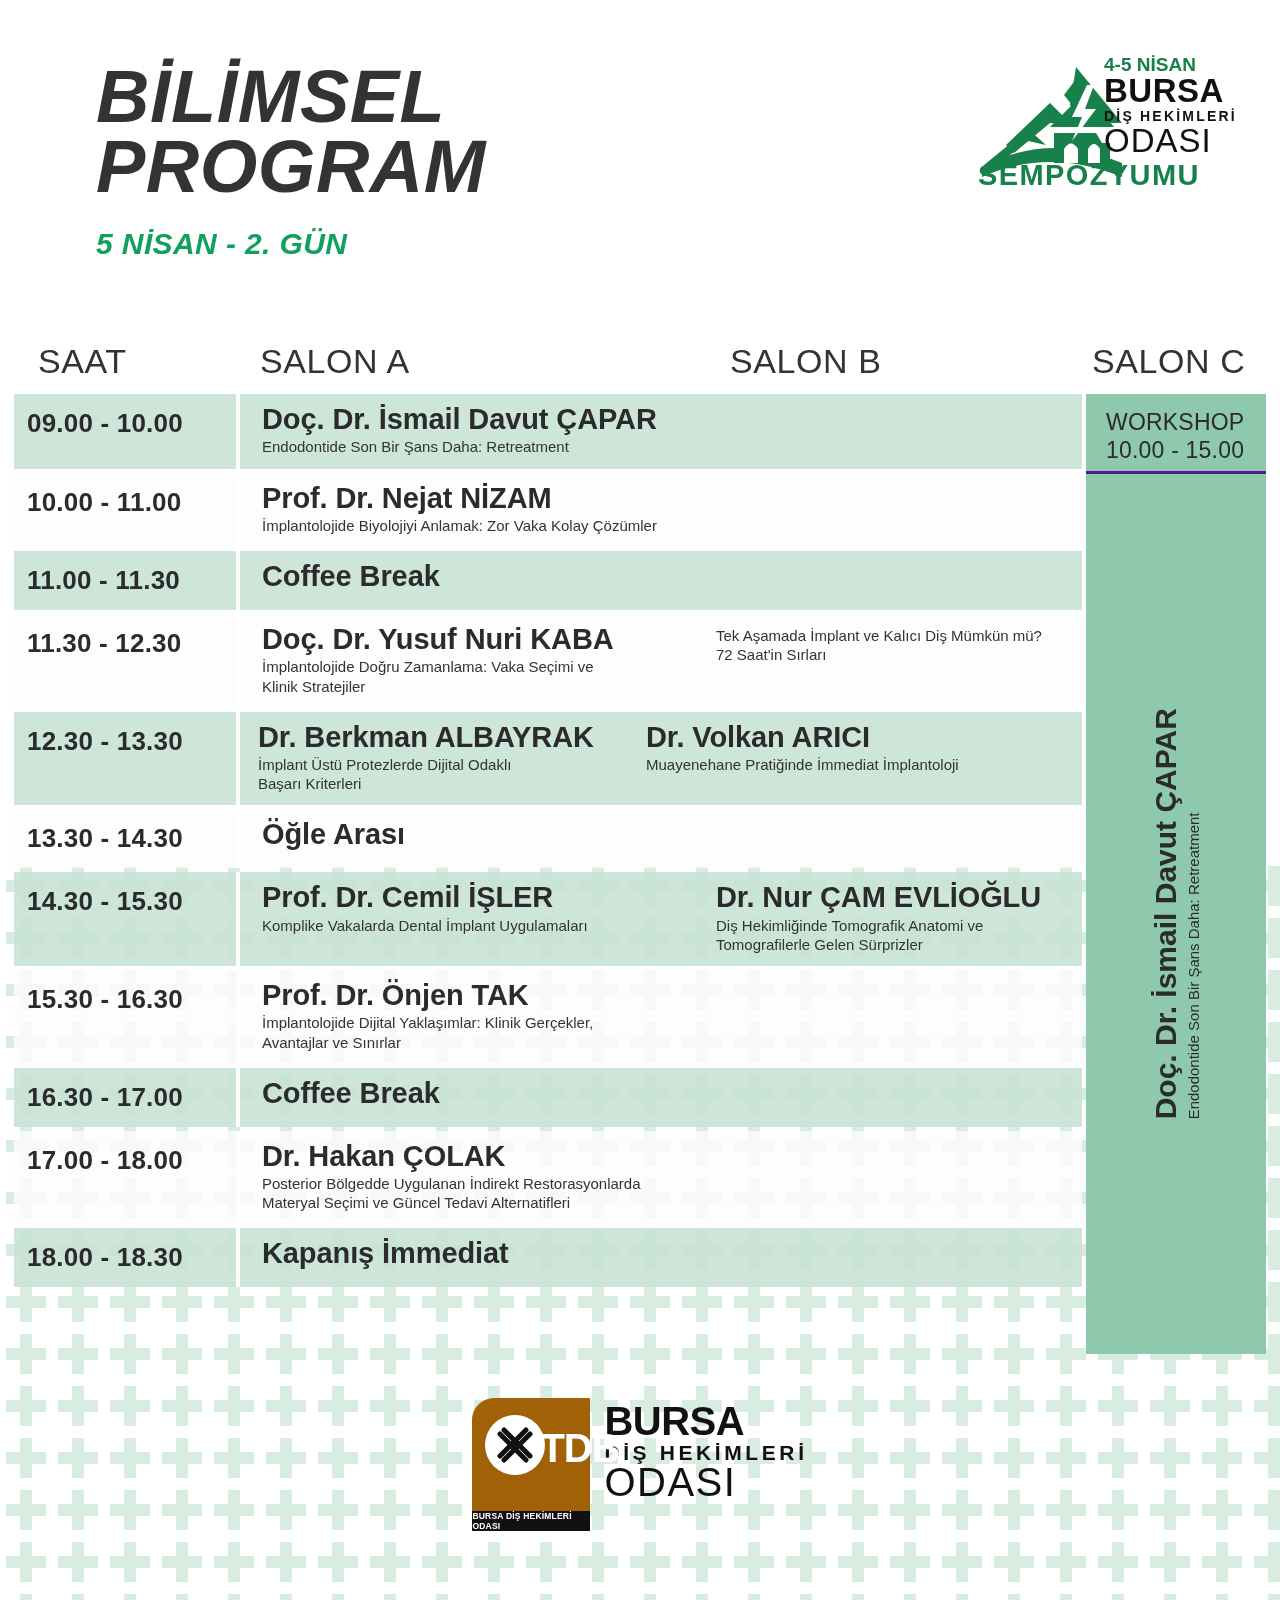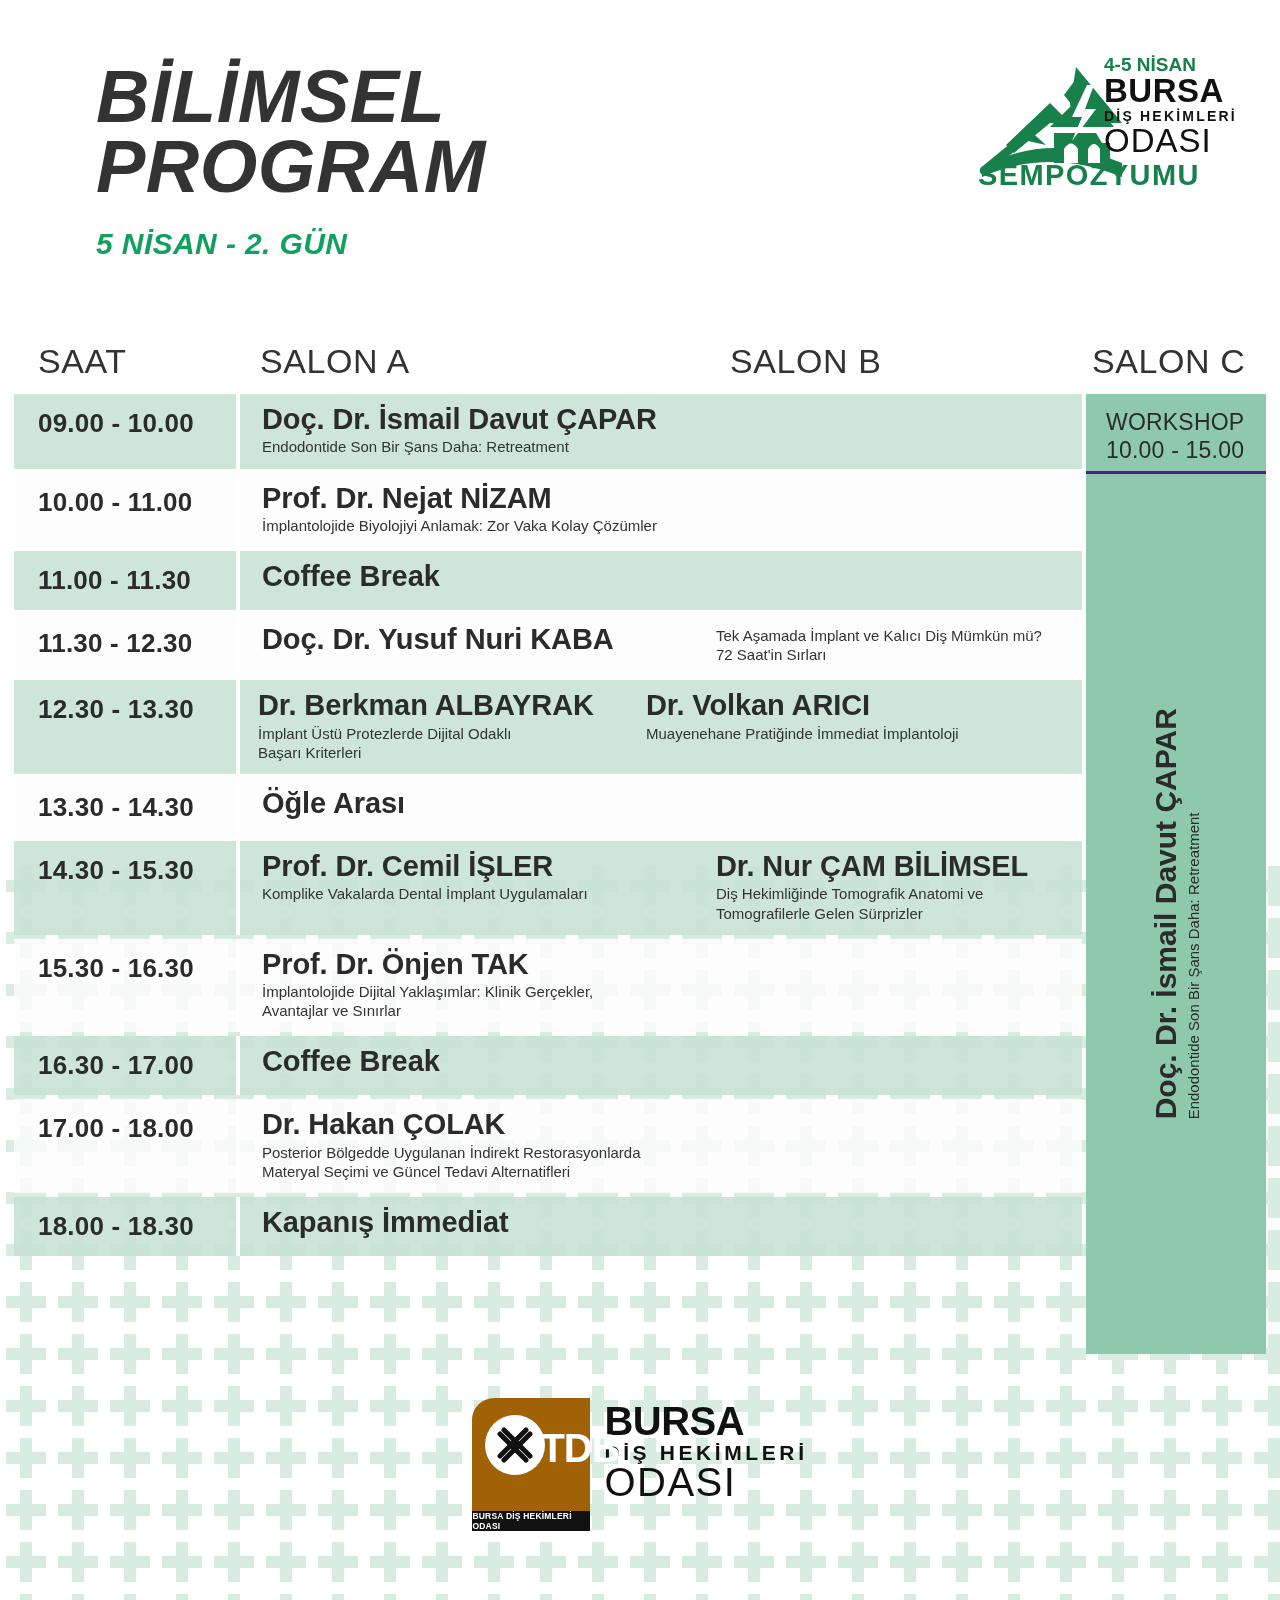--- a/index.html
+++ b/index.html
@@ -118,21 +118,21 @@
     display: flex;
     align-items: stretch;
     width: 1068px;
   }
   .row.shaded   { background: rgba(198, 226, 212, 0.88); }
   .row.unshaded { background: rgba(252, 253, 252, 0.80); }
 
   .cell-time {
     width: 222px;
     flex: 0 0 222px;
-    padding: 14px 0 14px 24px;
+    padding: 14px 0 14px 13px;
     font-size: 26px;
     font-weight: bold;
     color: #2b2b2b;
     letter-spacing: 0.2px;
     white-space: nowrap;
   }
 
   .cell-sep {
     width: 4px;
     flex: 0 0 4px;
@@ -384,20 +384,22 @@
             <div class="speaker">Coffee Break</div>
           </div>
           <div class="cell-hall b"></div>
         </div>
         <div style="height: 4px; width: 1068px;"></div>
         <div class="row unshaded">
           <div class="cell-time">11.30 - 12.30</div>
           <div class="cell-sep"></div>
           <div class="cell-hall">
             <div class="speaker">Doç. Dr. Yusuf Nuri KABA</div>
+            <div class="topic">İmplantolojide Doğru Zamanlama: Vaka Seçimi ve
+Klinik Stratejiler</div>
           </div>
           <div class="cell-hall b">
             <div class="topic">Tek Aşamada İmplant ve Kalıcı Diş Mümkün mü?
 72 Saat'in Sırları</div>
           </div>
         </div>
         <div style="height: 4px; width: 1068px;"></div>
         <div class="row shaded">
           <div class="cell-time">12.30 - 13.30</div>
           <div class="cell-sep"></div>
@@ -422,21 +424,21 @@
         </div>
         <div style="height: 4px; width: 1068px;"></div>
         <div class="row shaded">
           <div class="cell-time">14.30 - 15.30</div>
           <div class="cell-sep"></div>
           <div class="cell-hall">
             <div class="speaker">Prof. Dr. Cemil İŞLER</div>
             <div class="topic">Komplike Vakalarda Dental İmplant Uygulamaları</div>
           </div>
           <div class="cell-hall b">
-            <div class="speaker">Dr. Nur ÇAM BİLİMSEL</div>
+            <div class="speaker">Dr. Nur ÇAM EVLİOĞLU</div>
             <div class="topic">Diş Hekimliğinde Tomografik Anatomi ve
 Tomografilerle Gelen Sürprizler</div>
           </div>
         </div>
         <div style="height: 4px; width: 1068px;"></div>
         <div class="row unshaded">
           <div class="cell-time">15.30 - 16.30</div>
           <div class="cell-sep"></div>
           <div class="cell-hall">
             <div class="speaker">Prof. Dr. Önjen TAK</div>

